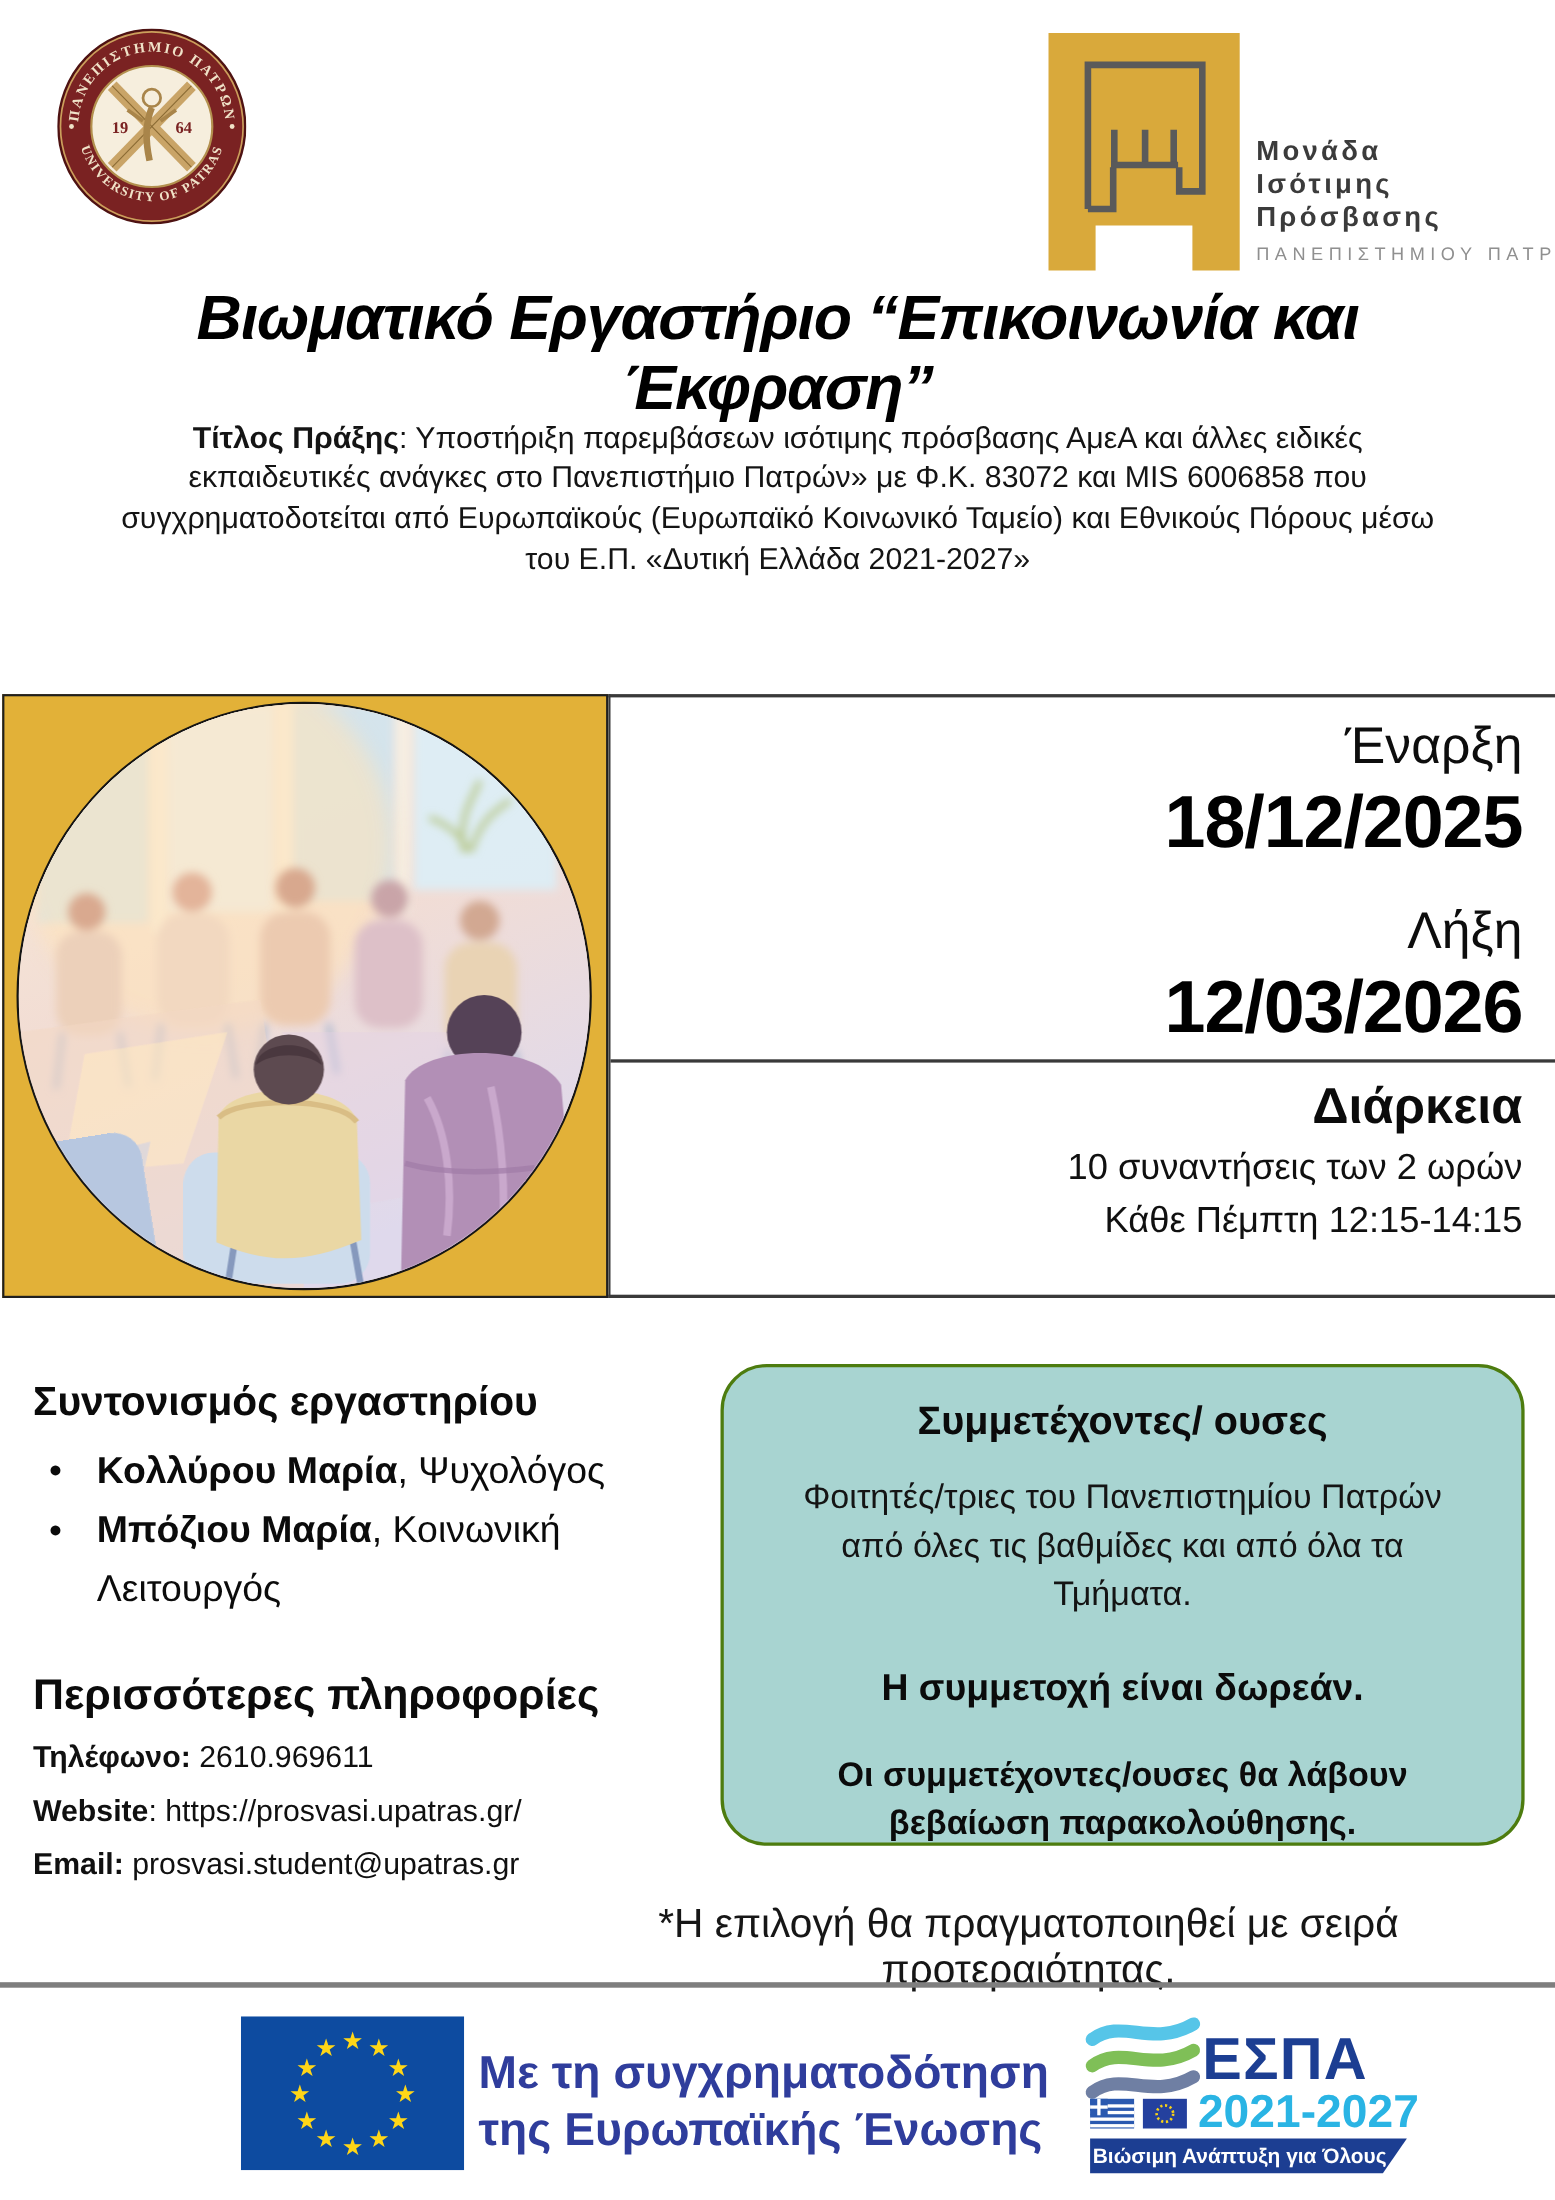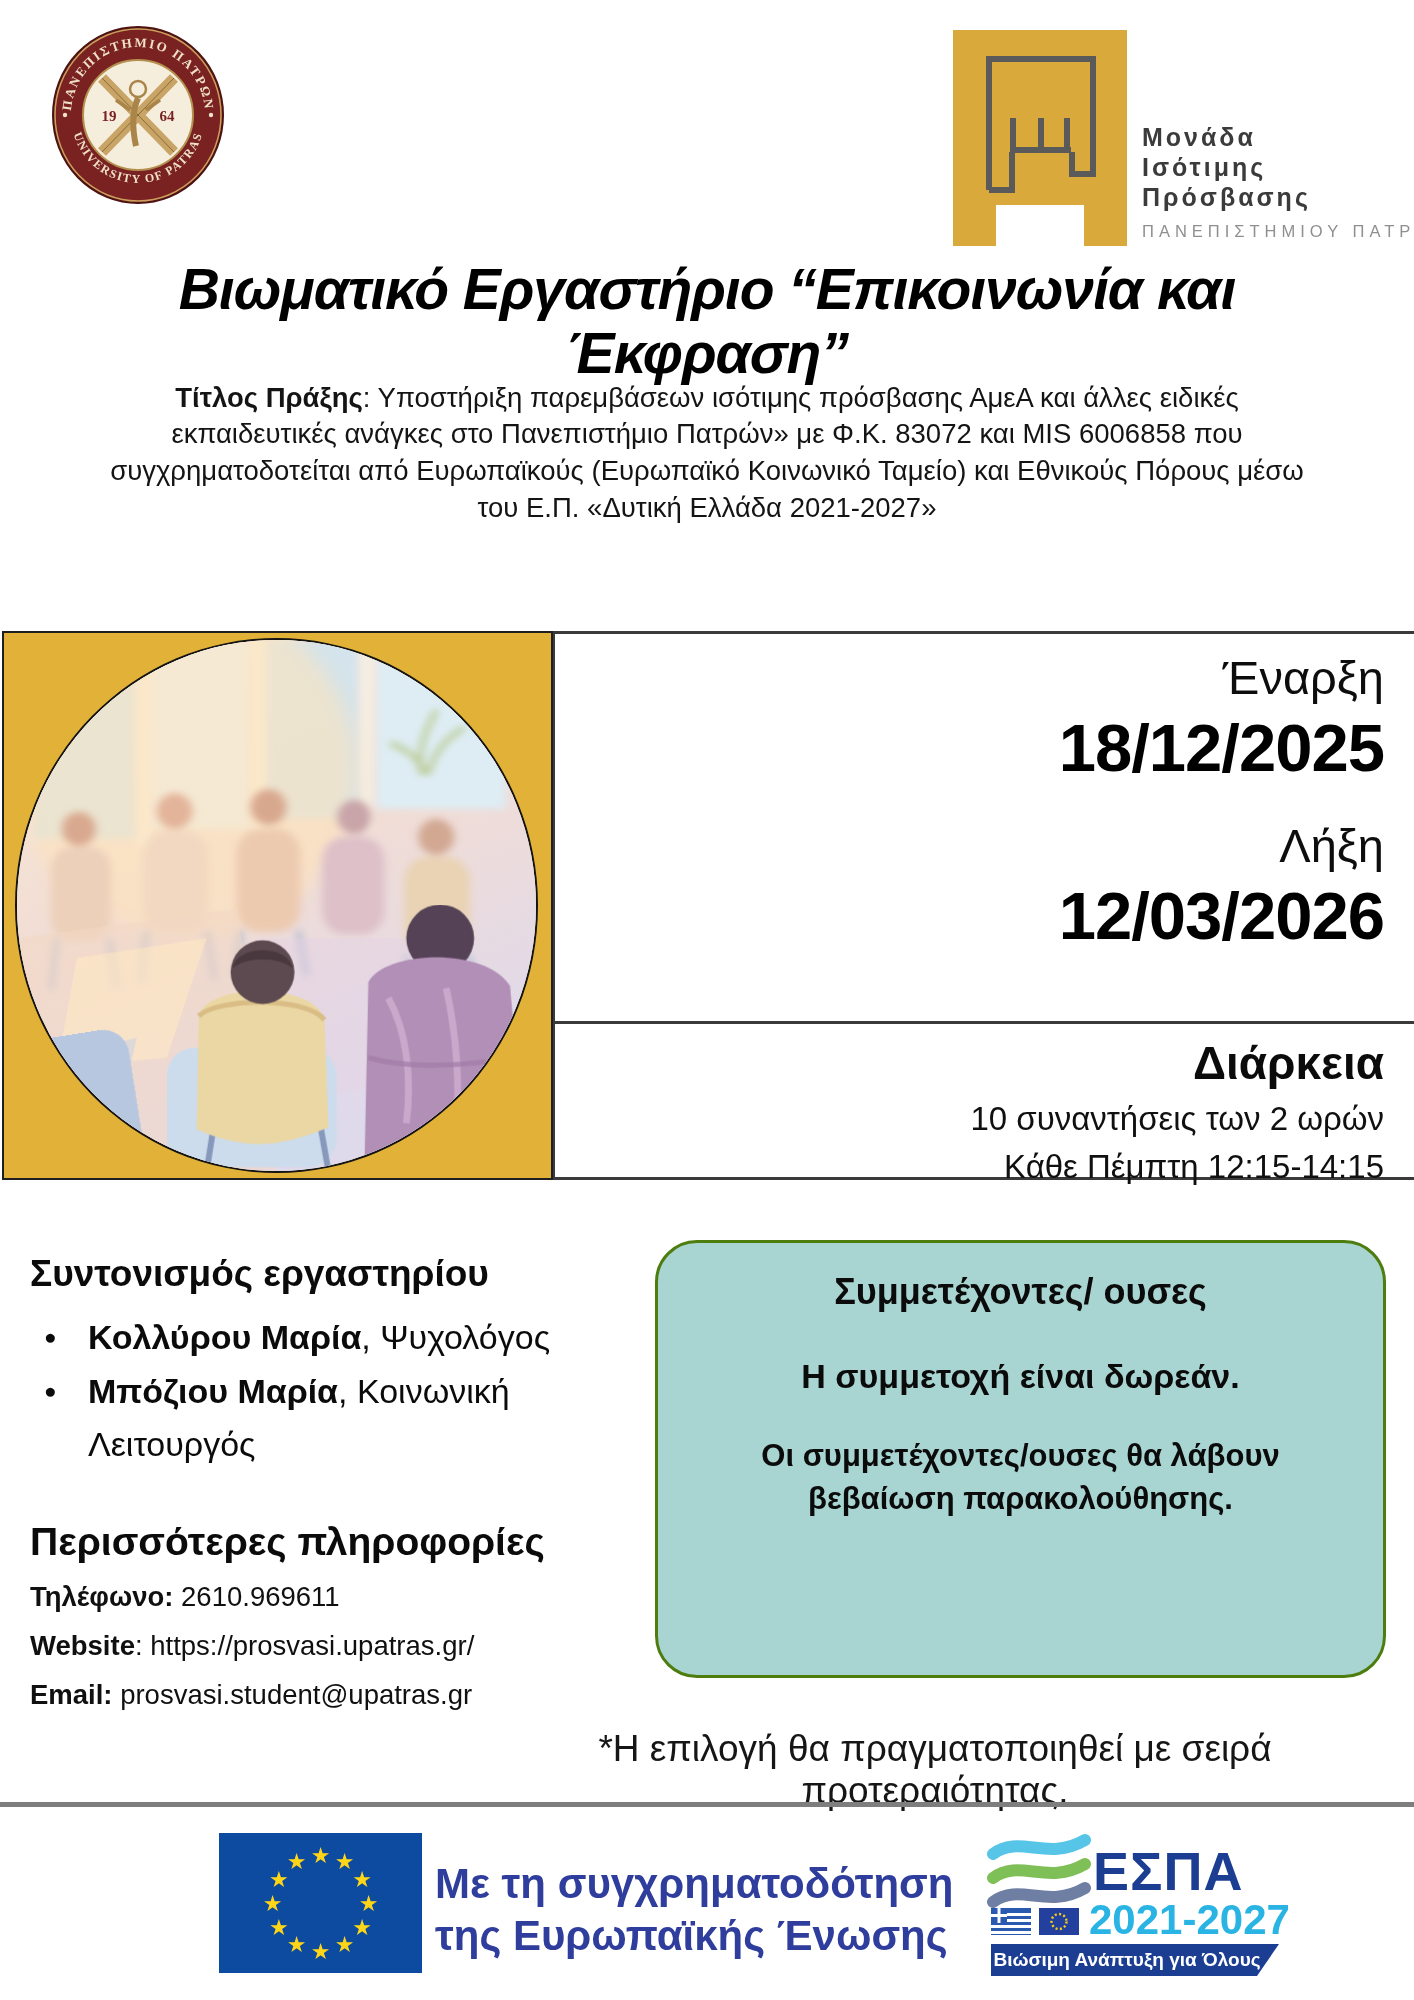--- a/index.html
+++ b/index.html
@@ -22,21 +22,21 @@
 
   
   .yellow-box{position:absolute;left:2px;top:631px;width:551px;height:549px;background:#e2b138;
               border:2px solid #1f1f1f;box-sizing:border-box;}
   .photo-circle{position:absolute;left:11px;top:5px;width:523px;height:535px;border-radius:50%;
                 border:2px solid #141414;overflow:hidden;box-sizing:border-box;background:#f3e4d4;}
   .photo-circle svg{display:block;width:100%;height:100%;}
 
   .schedule-box{position:absolute;left:553px;top:631px;width:861px;height:549px;box-sizing:border-box;
                 border-top:3px solid #3a3a3a;border-bottom:3px solid #3a3a3a;border-left:2px solid #3a3a3a;background:#fff;}
-  .dates{height:390px;box-sizing:border-box;border-bottom:3px solid #3a3a3a;text-align:right;padding:16px 30px 0 0;}
+  .dates{height:332px;box-sizing:border-box;border-bottom:3px solid #3a3a3a;text-align:right;padding:16px 30px 0 0;}
   .date-label{font-size:47px;font-weight:500;color:#0d0d0d;}
   .date-value{font-size:67px;font-weight:bold;letter-spacing:-1px;color:#000;margin-top:4px;}
   .date-label.second{margin-top:32px;}
   .duration{text-align:right;padding:12px 30px 0 0;}
   .duration-label{font-size:46px;font-weight:bold;}
   .duration-line{font-size:33px;margin-top:10px;color:#101010;}
 
   
   .coord{position:absolute;left:30px;top:1253px;width:615px;}
   .coord h2{margin:0;font-size:37px;font-weight:bold;}
@@ -228,20 +228,21 @@
 
   <div class="info">
     <h2>Περισσότερες πληροφορίες</h2>
     <div class="info-line"><b>Τηλέφωνο:</b><span> 2610.969611</span></div>
     <div class="info-line"><b>Website</b><span>: https://prosvasi.upatras.gr/</span></div>
     <div class="info-line"><b>Email:</b><span> prosvasi.student@upatras.gr</span></div>
   </div>
 
   <div class="participants">
     <h2>Συμμετέχοντες/ ουσες</h2>
+    <div class="p-body">Φοιτητές/τριες του Πανεπιστημίου Πατρών από όλες τις βαθμίδες  και από όλα τα Τμήματα.</div>
     <div class="p-free">Η συμμετοχή είναι δωρεάν.</div>
     <div class="p-cert">Οι συμμετέχοντες/ουσες θα λάβουν βεβαίωση παρακολούθησης.</div>
   </div>
 
   <div class="note">*Η επιλογή θα πραγματοποιηθεί με σειρά προτεραιότητας.</div>
 
   <div class="footer-line"></div>
 
   <div class="eu-flag">
     <svg viewBox="0 0 203 140" width="203" height="140">

